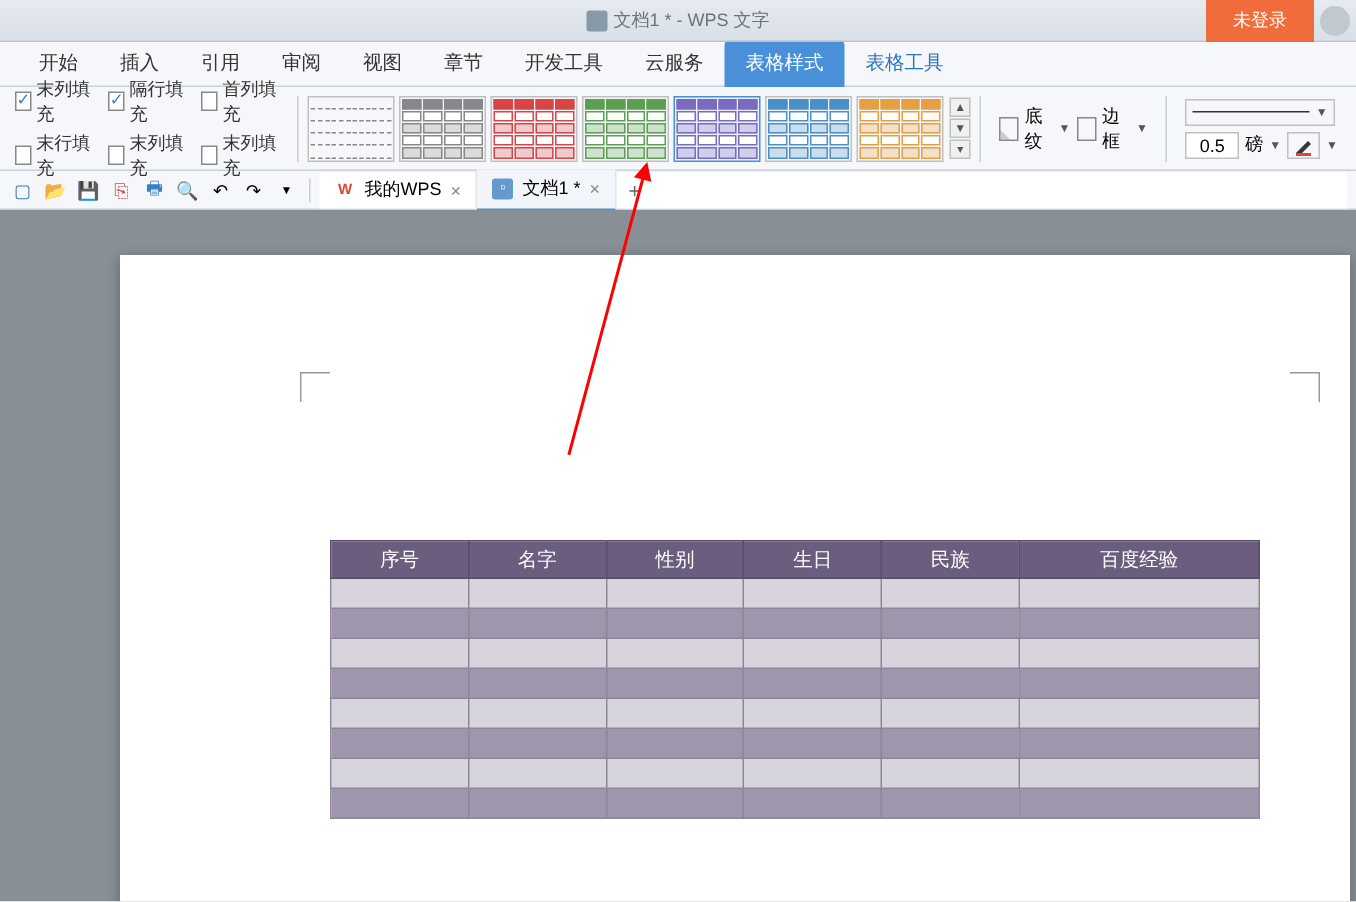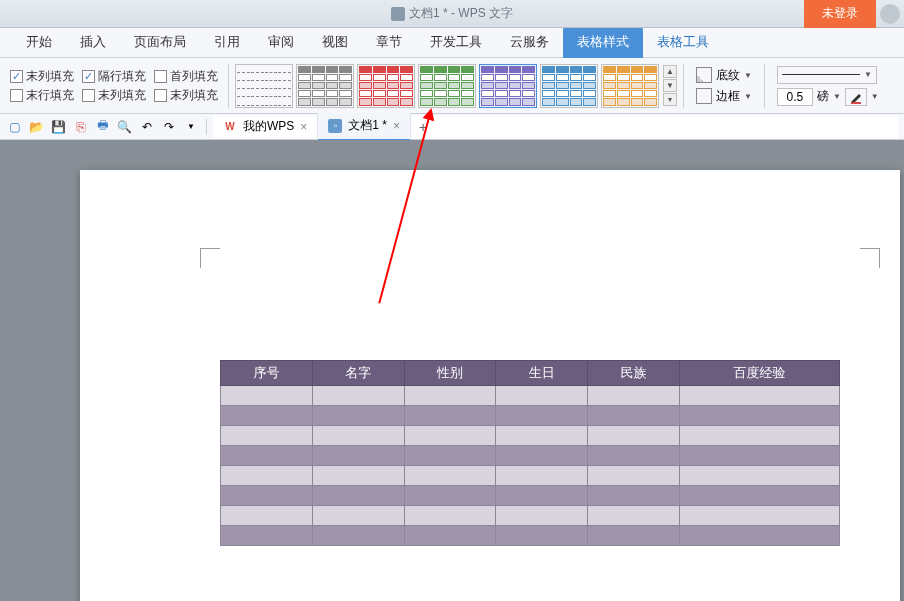--- a/index.html
+++ b/index.html
@@ -26,21 +26,21 @@
 .divider { width: 1px; height: 44px; background: #c8d0d8; margin: 0 4px; }
 
 .style-gallery { display: flex; gap: 3px; align-items: center; }
 .style-thumb { width: 58px; height: 44px; border: 1px solid #c0c0c0; cursor: pointer; display: flex; flex-direction: column; padding: 1px; gap: 1px; }
 .style-thumb.selected { border: 1px solid #4a90d9; background: #e8f0fa; }
 .th-row { flex: 1; display: flex; gap: 1px; }
 .th-cell { flex: 1; }
 .gallery-nav { display: flex; flex-direction: column; gap: 1px; margin-left: 2px; }
 .gallery-nav-btn { width: 14px; height: 13px; border: 1px solid #c0c0c0; background: #f0f0f0; display: flex; align-items: center; justify-content: center; font-size: 8px; color: #555; cursor: pointer; }
 
-.border-group { display: flex; flex-direction: column; gap: 4px; padding: 2px 6px; font-size: 12px; text-align: center; }
+.border-group { display: flex; flex-direction: row; gap: 4px; padding: 2px 6px; font-size: 12px; }
 .border-item { display: flex; align-items: center; gap: 4px; cursor: pointer; }
 .border-icon { width: 16px; height: 16px; border: 1px solid #888; display: inline-block; }
 .dd-arrow { font-size: 8px; color: #555; }
 
 .stroke-group { display: flex; flex-direction: column; gap: 4px; padding: 2px 6px; }
 .stroke-line { width: 100px; height: 18px; border: 1px solid #c0c0c0; display: flex; align-items: center; padding: 0 4px; }
 .stroke-line::before { content: ""; flex: 1; height: 1px; background: #333; }
 .stroke-width { display: flex; align-items: center; gap: 4px; font-size: 12px; }
 .width-input { width: 36px; height: 18px; border: 1px solid #c0c0c0; text-align: center; font-size: 12px; }
 .pen-icon { width: 22px; height: 18px; border: 1px solid #c0c0c0; display: flex; align-items: center; justify-content: center; }
@@ -83,21 +83,20 @@
   </div>
   <div class="login-btn">
     <span>未登录</span>
   </div>
   <div class="title-right"></div>
 </div>
 
 <div class="menubar" id="menubar">
     <div class="menu-item">开始</div>
     <div class="menu-item">插入</div>
-    <div class="menu-item">页面布局</div>
     <div class="menu-item">引用</div>
     <div class="menu-item">审阅</div>
     <div class="menu-item">视图</div>
     <div class="menu-item">章节</div>
     <div class="menu-item">开发工具</div>
     <div class="menu-item">云服务</div>
     <div class="menu-item active">表格样式</div>
     <div class="menu-item context">表格工具</div>
   </div>
 

